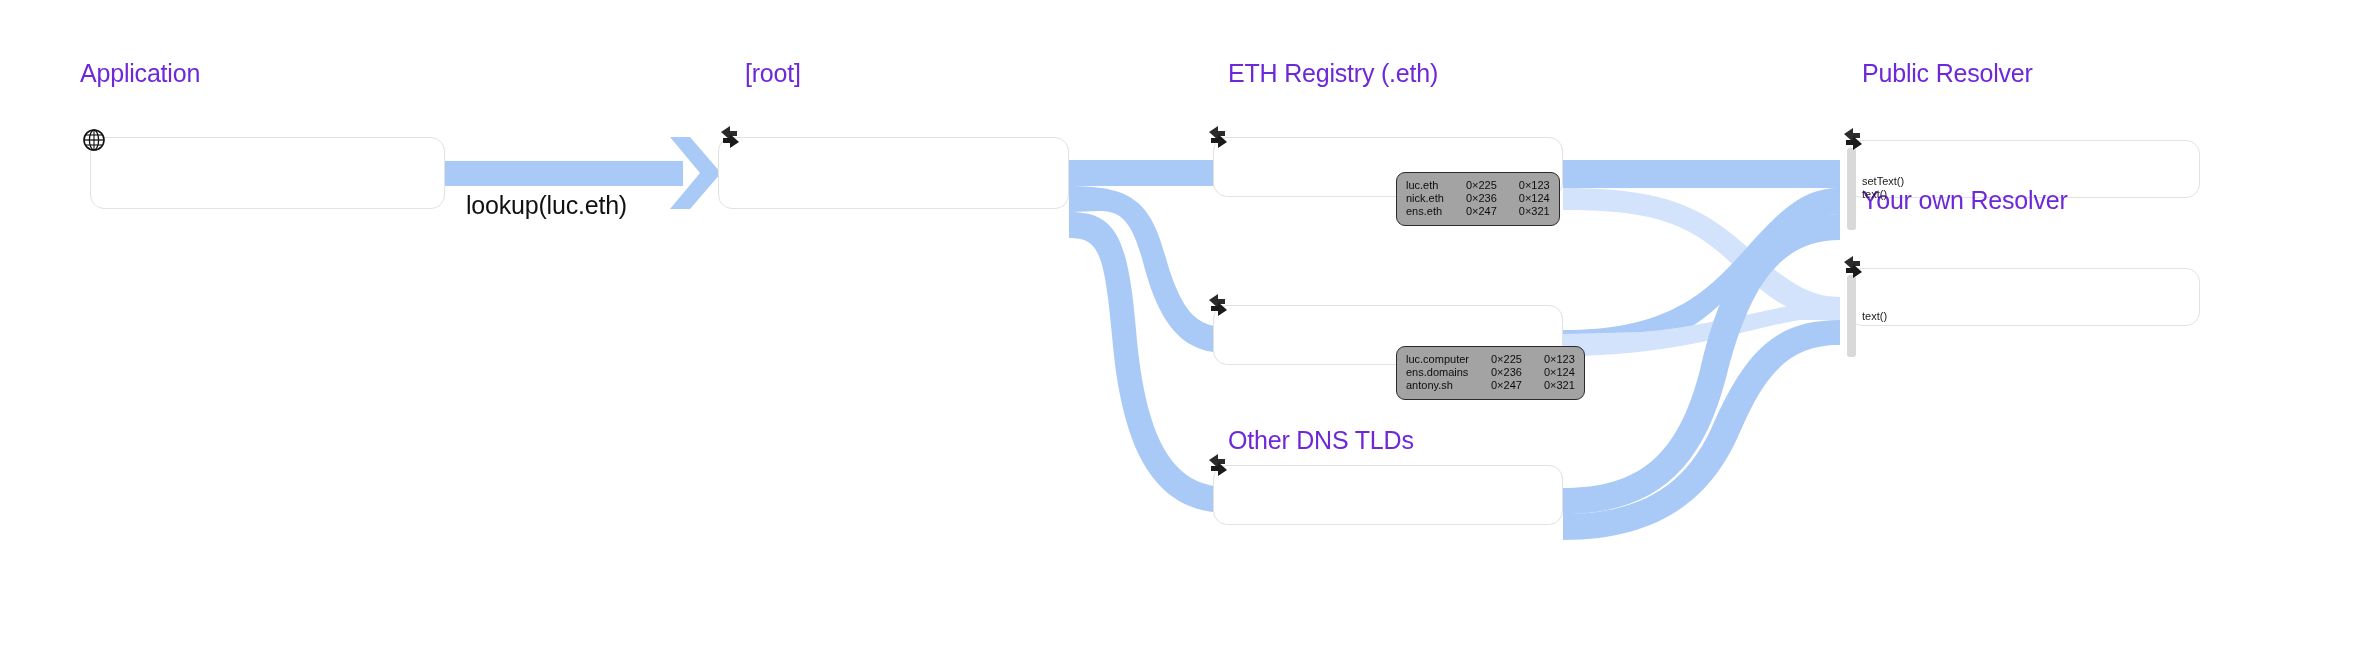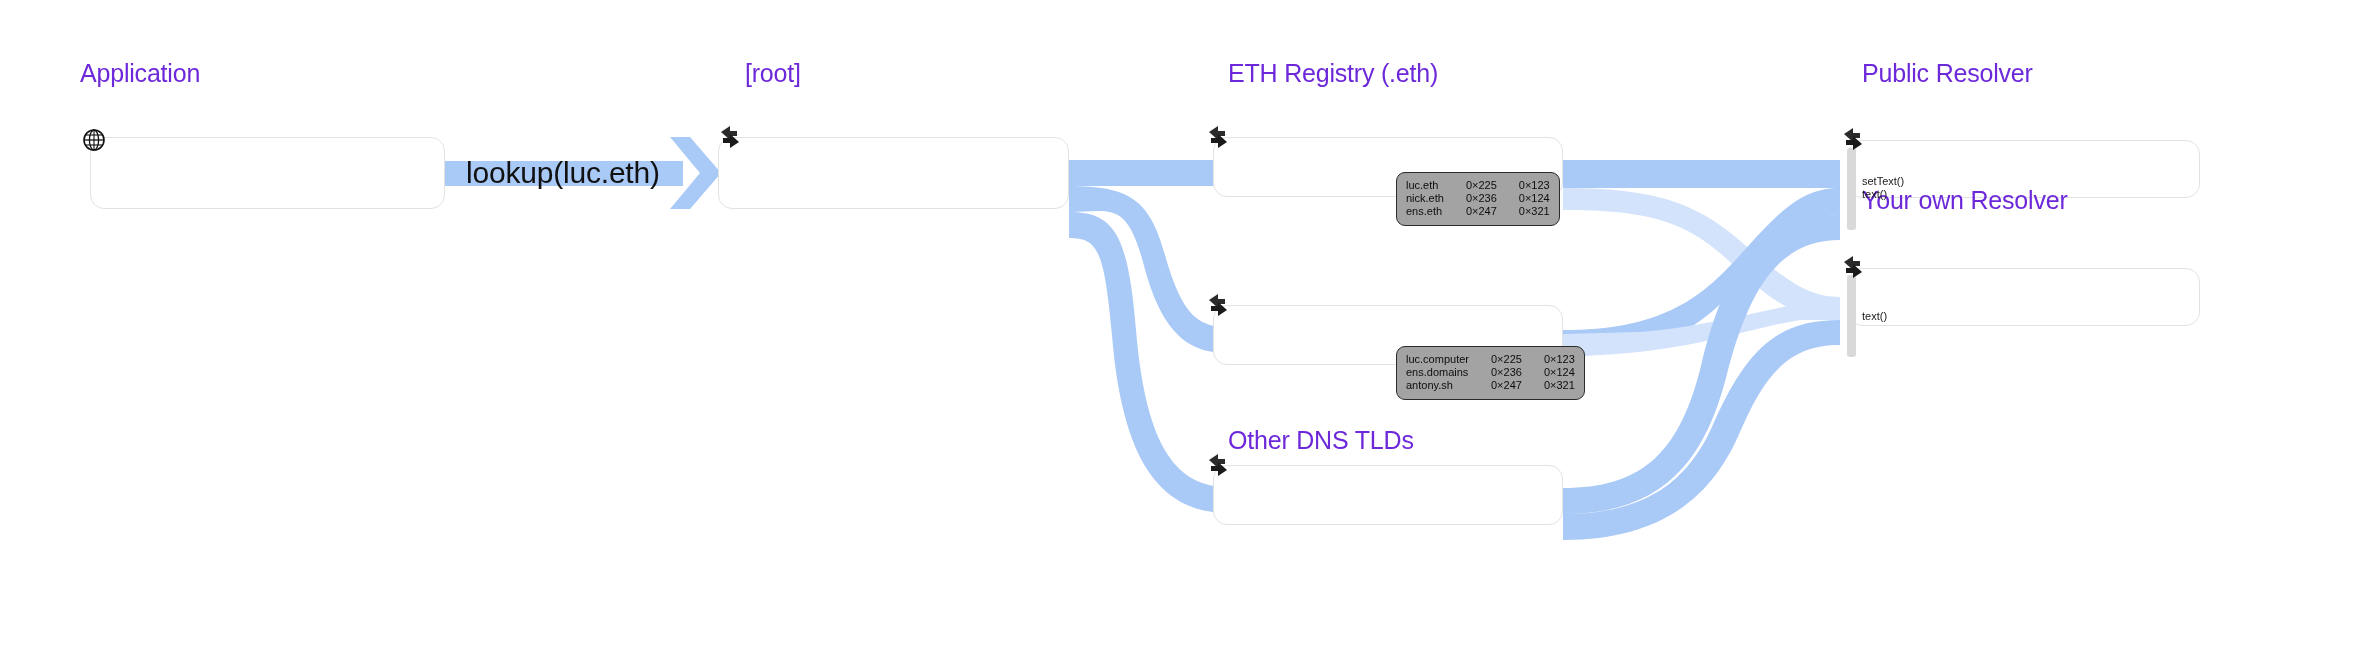--- a/index.html
+++ b/index.html
@@ -74,26 +74,27 @@
     font-size:11px;
     line-height:13px;
     color:#1a1a1a;
     z-index:6;
   }
   .methods div{white-space:nowrap;}
 
   
   .edge-label{
     position:absolute;
-    font-size:30px;
+    font-size:25px;
     line-height:30px;
     color:#111111;
     white-space:nowrap;
     z-index:8;
     letter-spacing:-0.2px;
+    margin-top:32px;
   }
 </style>
 </head>
 <body>
 
 <div id="canvas">
 
   <svg id="ribbons" viewBox="0 0 2355 650" xmlns="http://www.w3.org/2000/svg">
     <defs>
       <style>

